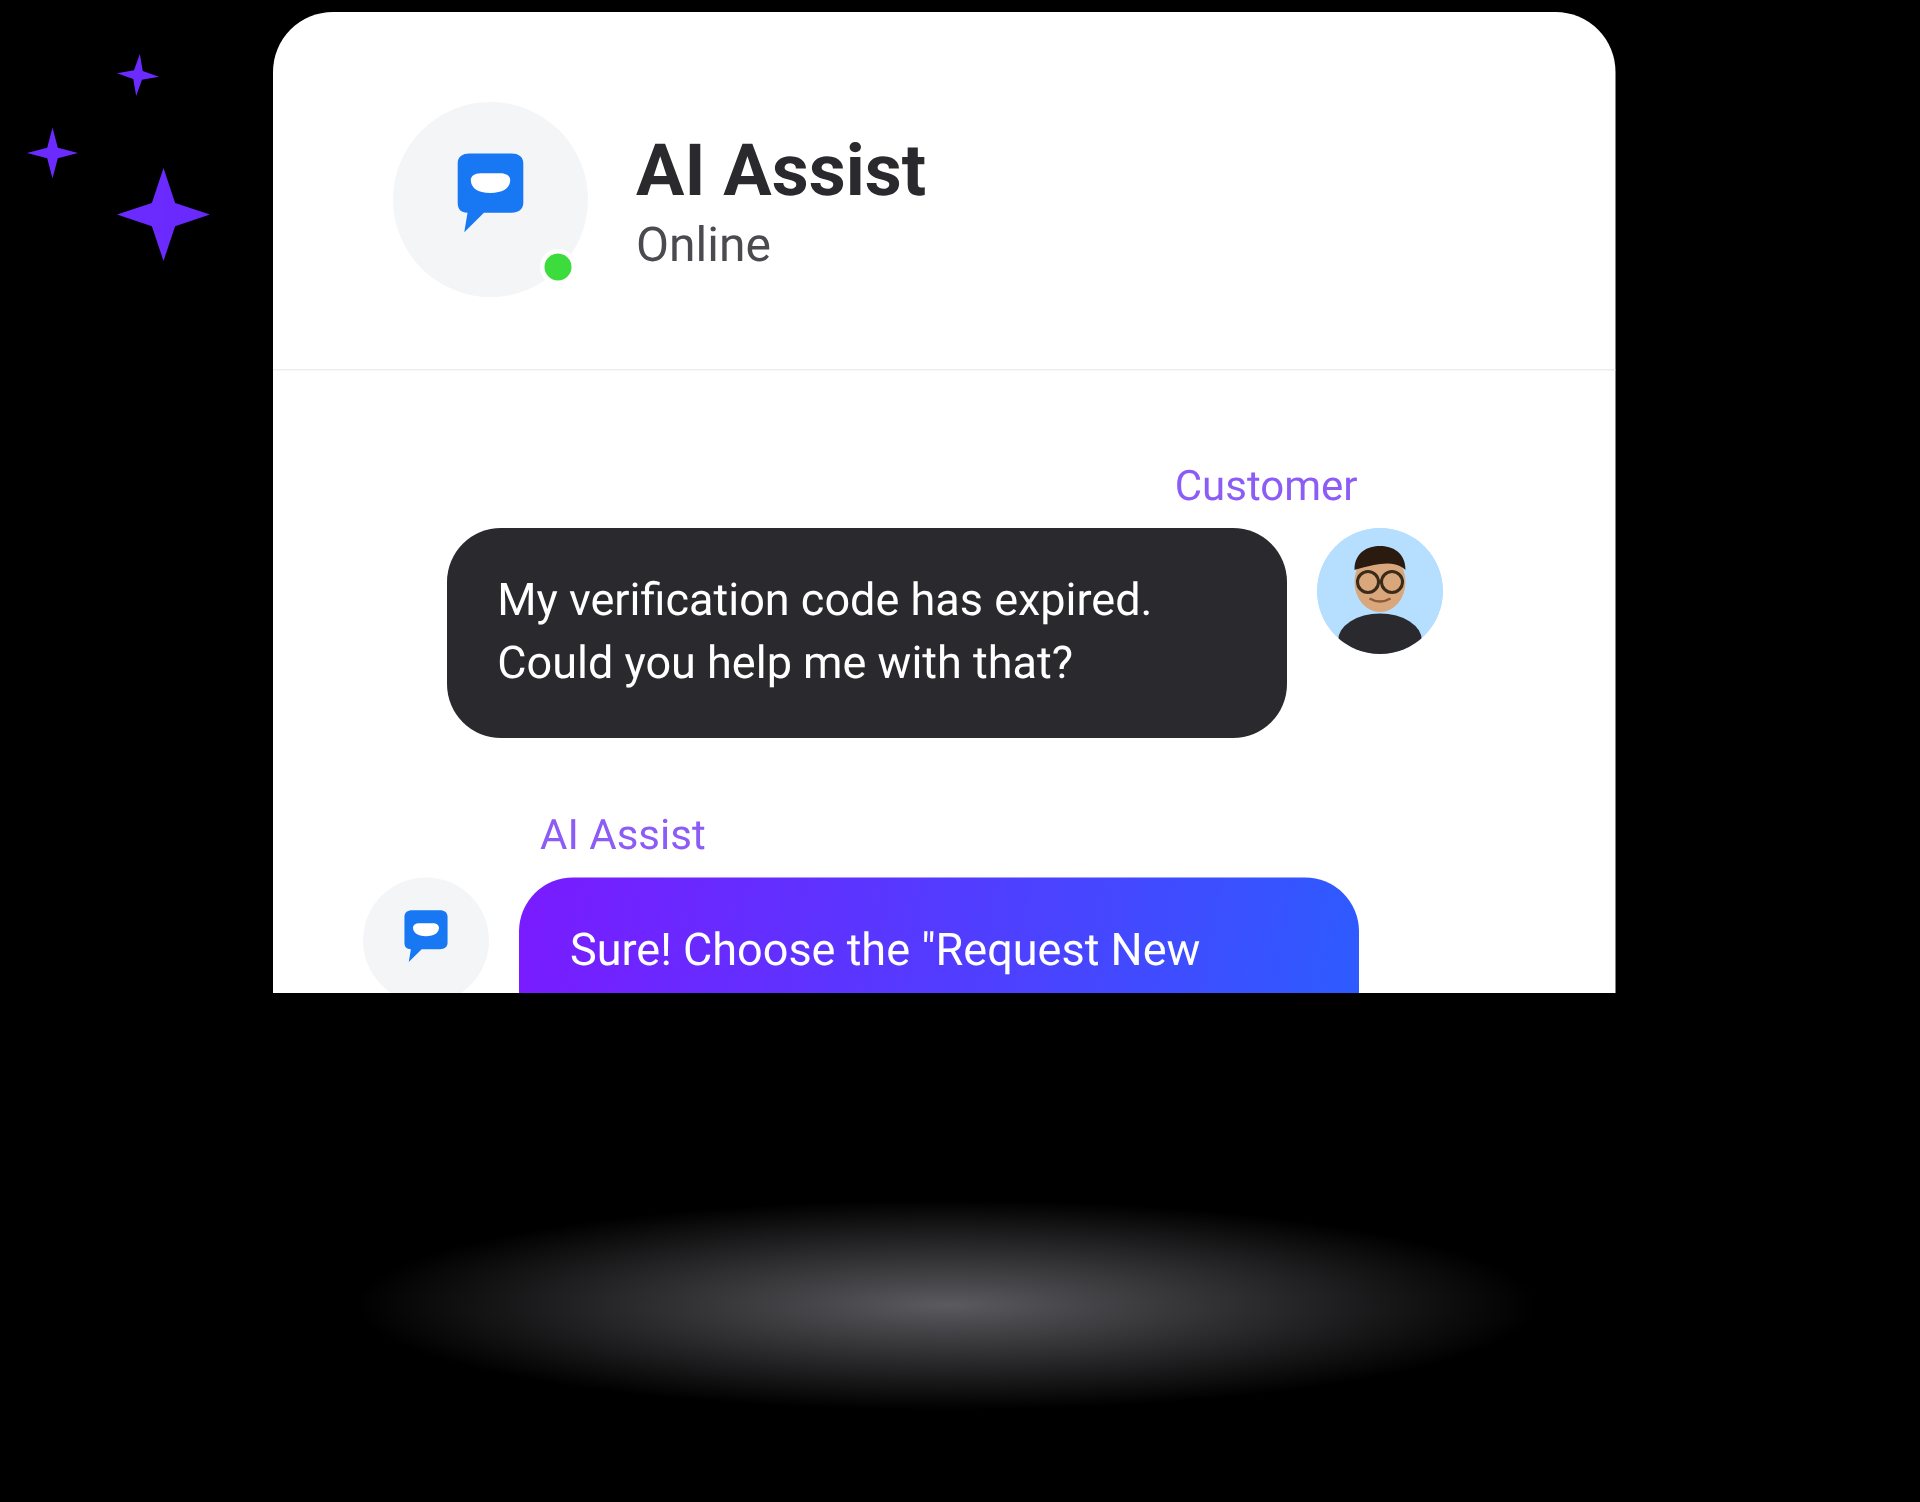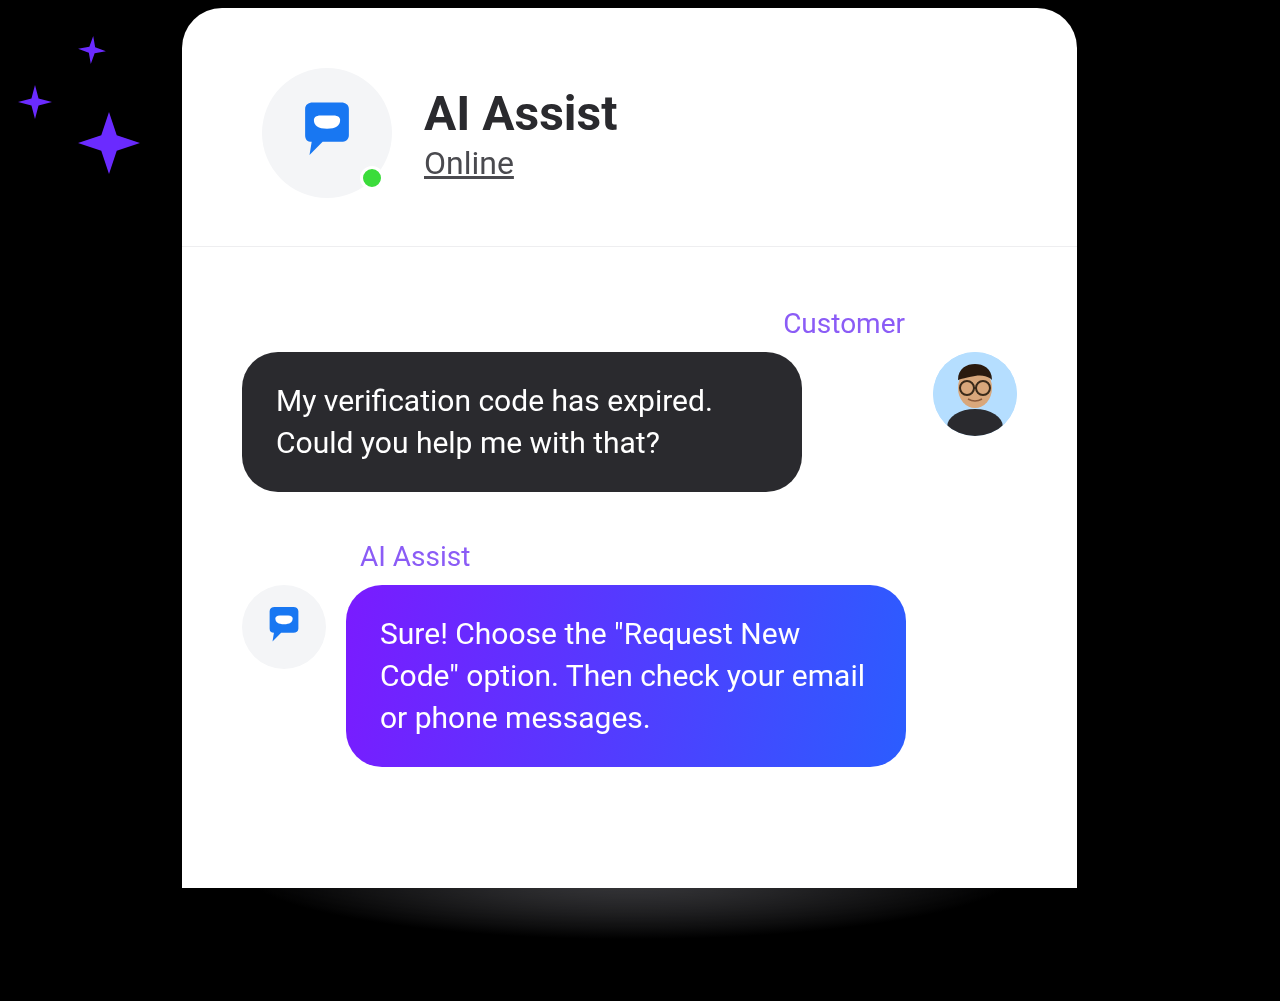--- a/index.html
+++ b/index.html
@@ -33,21 +33,21 @@
       left: 78px;
     }
     .sparkle svg {
       display: block;
     }
     .chat-window {
       position: absolute;
       top: 8px;
       left: 182px;
       width: 895px;
-      height: 880px;
+      height: 654px;
       background: #fff;
       border-radius: 40px 40px 0 0;
       box-shadow: 0 0 60px rgba(0,0,0,0.5);
       overflow: hidden;
     }
     .chat-header {
       display: flex;
       align-items: center;
       padding: 60px 48px 48px 80px;
       border-bottom: 1px solid #eeeef0;
@@ -85,21 +85,20 @@
     }
     .header-title {
       font-size: 48px;
       font-weight: 700;
       color: #2a2a2e;
     }
     .header-status {
       font-size: 32px;
       font-weight: 400;
       color: #4a4a4f;
-      text-decoration: underline;
     }
     .chat-body {
       padding: 60px 60px 40px 60px;
     }
     .message-group {
       margin-bottom: 48px;
     }
     .sender-label {
       font-size: 28px;
       color: #8b5cf6;
@@ -112,21 +111,21 @@
     }
     .sender-label.bot {
       margin-left: 118px;
     }
     .message-row {
       display: flex;
       align-items: flex-start;
       gap: 20px;
     }
     .message-row.customer {
-      justify-content: space-between;
+      justify-content: center;
     }
     .message-row.bot {
       justify-content: flex-start;
     }
     .bubble {
       padding: 28px 34px;
       border-radius: 36px;
       font-size: 30px;
       line-height: 1.4;
       max-width: 560px;

